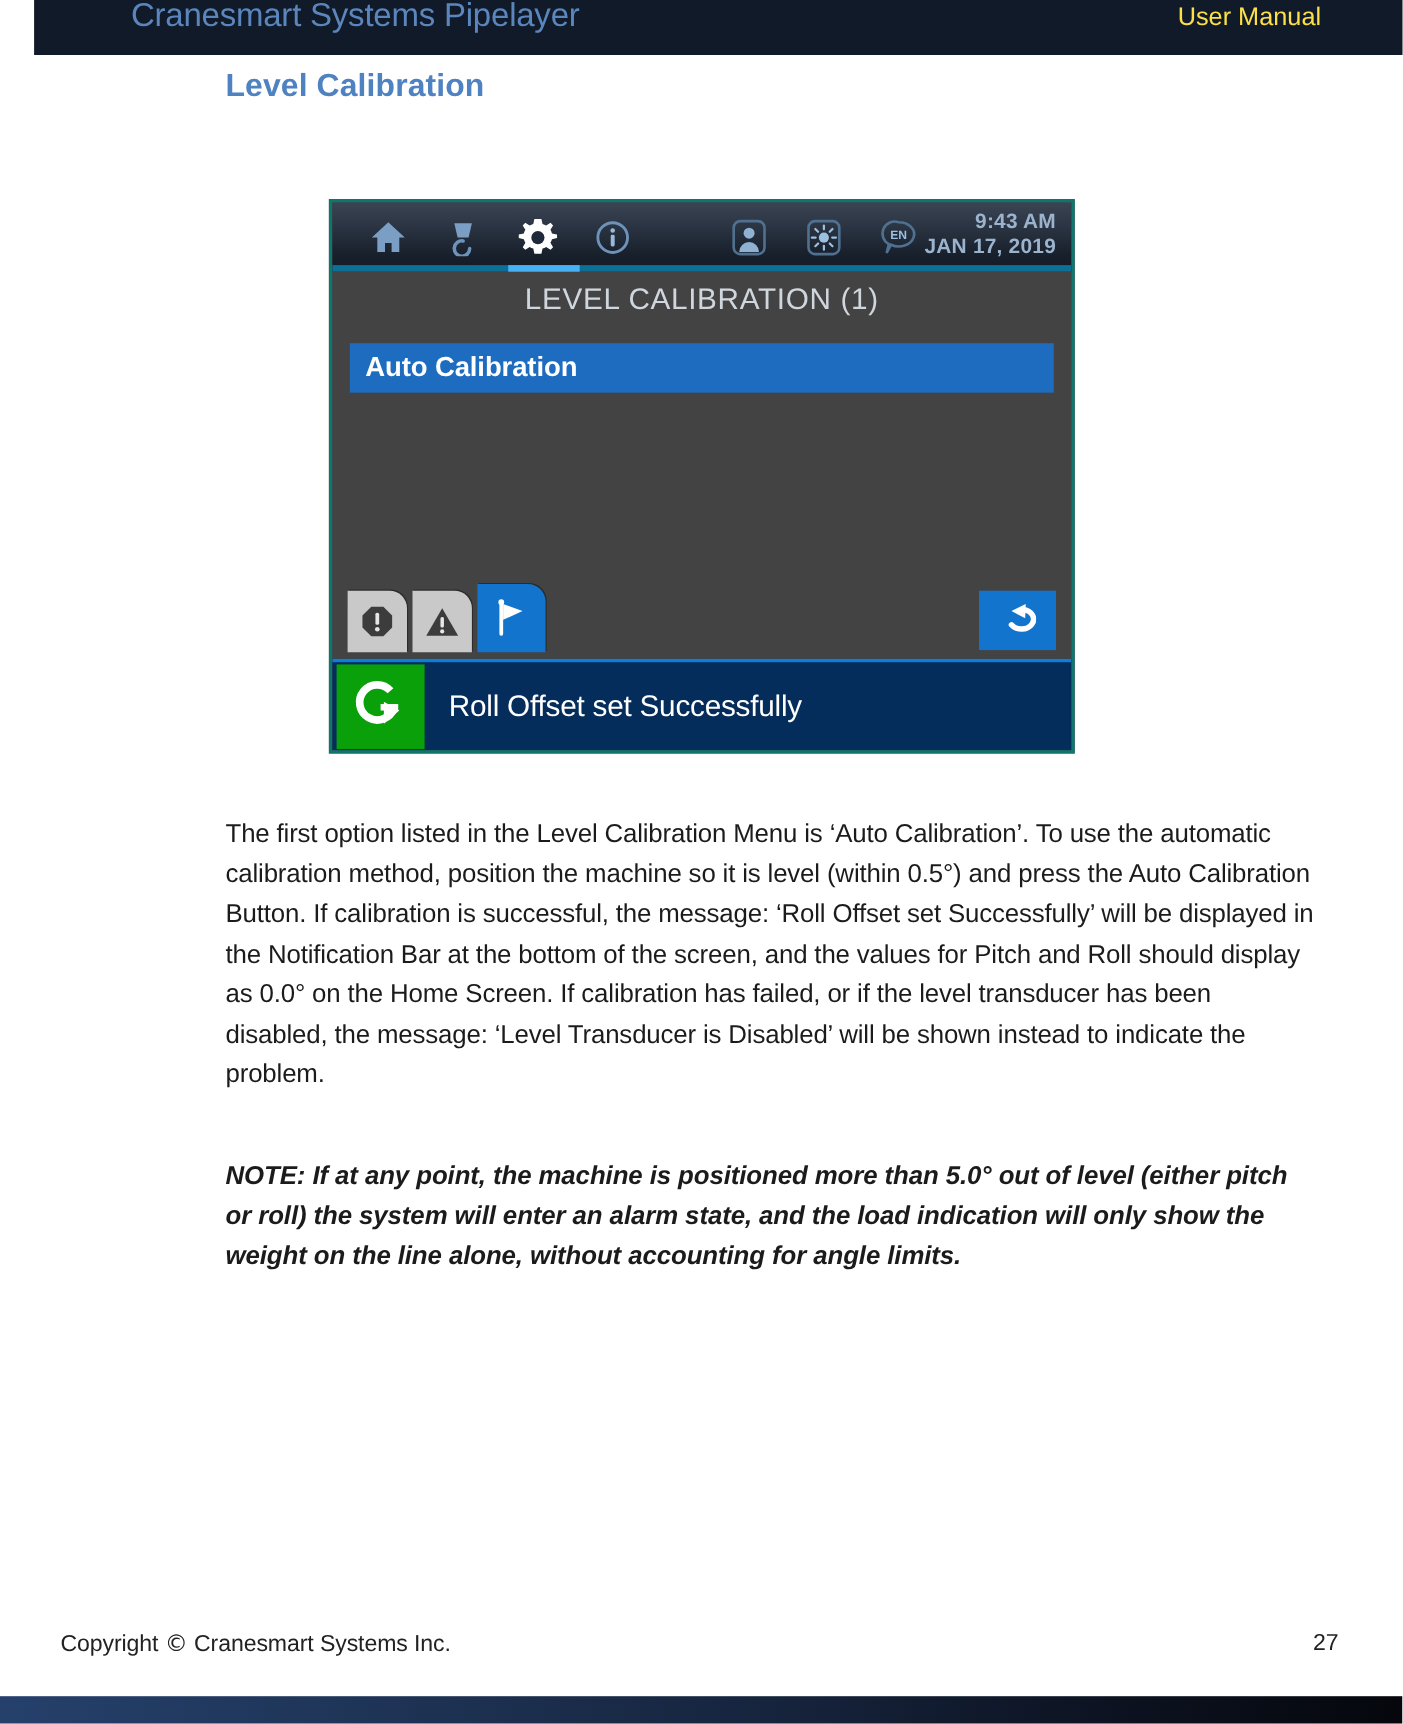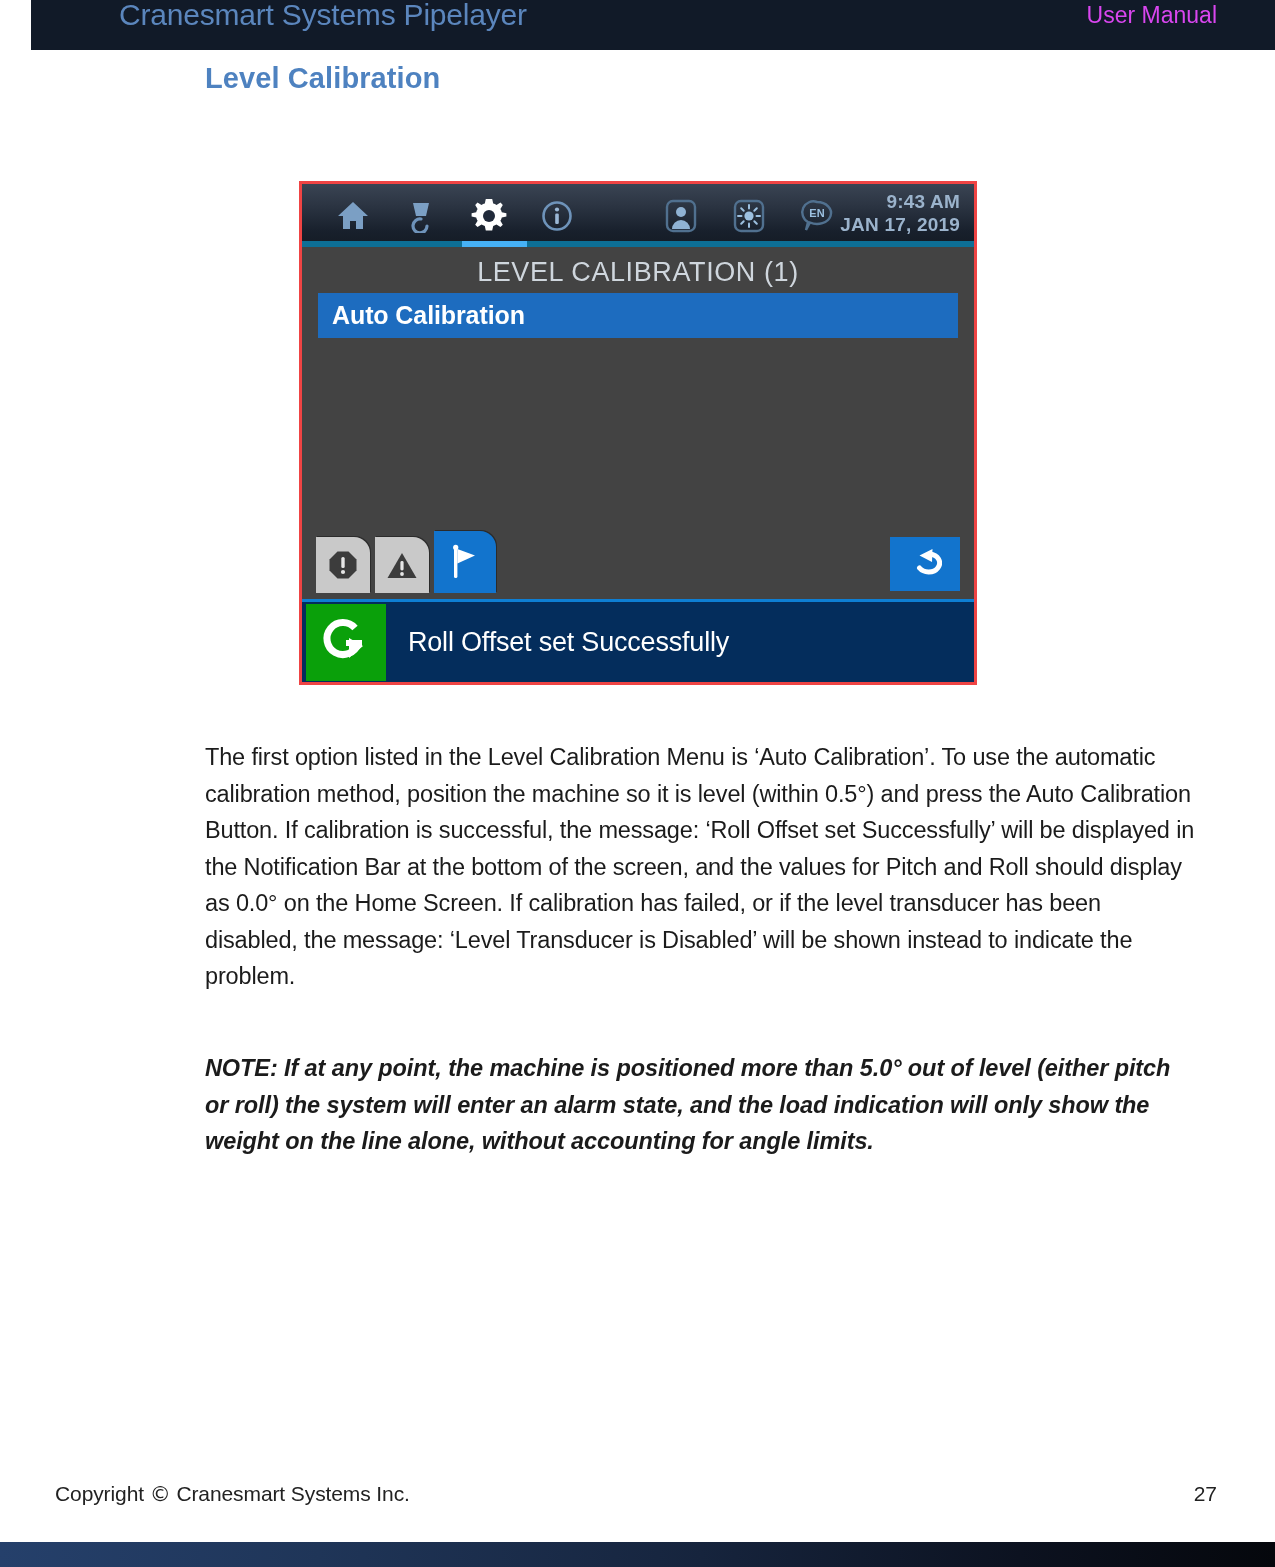--- a/index.html
+++ b/index.html
@@ -29,24 +29,24 @@
     left: 88px;
     top: -2px;
     font-size: 30px;
     color: #5b86bd;
     font-weight: 400;
     letter-spacing: -0.2px;
     white-space: nowrap;
   }
   .header-right {
     position: absolute;
-    right: 60px;
+    right: 76px;
     top: 2px;
     font-size: 23px;
-    color: #d946ef;
+    color: #fde047;
     font-weight: 400;
     white-space: nowrap;
   }
 
   .section-heading {
     position: absolute;
     left: 205px;
     top: 62px;
     font-size: 29px;
     font-weight: bold;
@@ -54,21 +54,21 @@
     letter-spacing: 0.1px;
   }
 
   
   .device {
     position: absolute;
     left: 299px;
     top: 181px;
     width: 678px;
     height: 504px;
-    border: 3px solid #ef4444;
+    border: 3px solid #0f766e;
     background: #434343;
     overflow: hidden;
   }
 
   
   .dev-topbar {
     position: relative;
     height: 63px;
     background: linear-gradient(180deg, #3a4453 0%, #2b3442 35%, #18202c 75%, #141b25 100%);
     display: flex;
@@ -113,21 +113,21 @@
     margin-left: 12px;
   }
 
   
   .dev-menu-title {
     text-align: center;
     color: #cfd6dd;
     font-size: 27px;
     letter-spacing: 0.6px;
     padding-top: 10px;
-    padding-bottom: 5px;
+    padding-bottom: 24px;
   }
   .dev-row {
     background: #1d6cbf;
     margin: 0 16px 7px 16px;
     height: 45px;
     display: flex;
     align-items: center;
     justify-content: space-between;
     padding: 0 14px;
     color: #ffffff;

